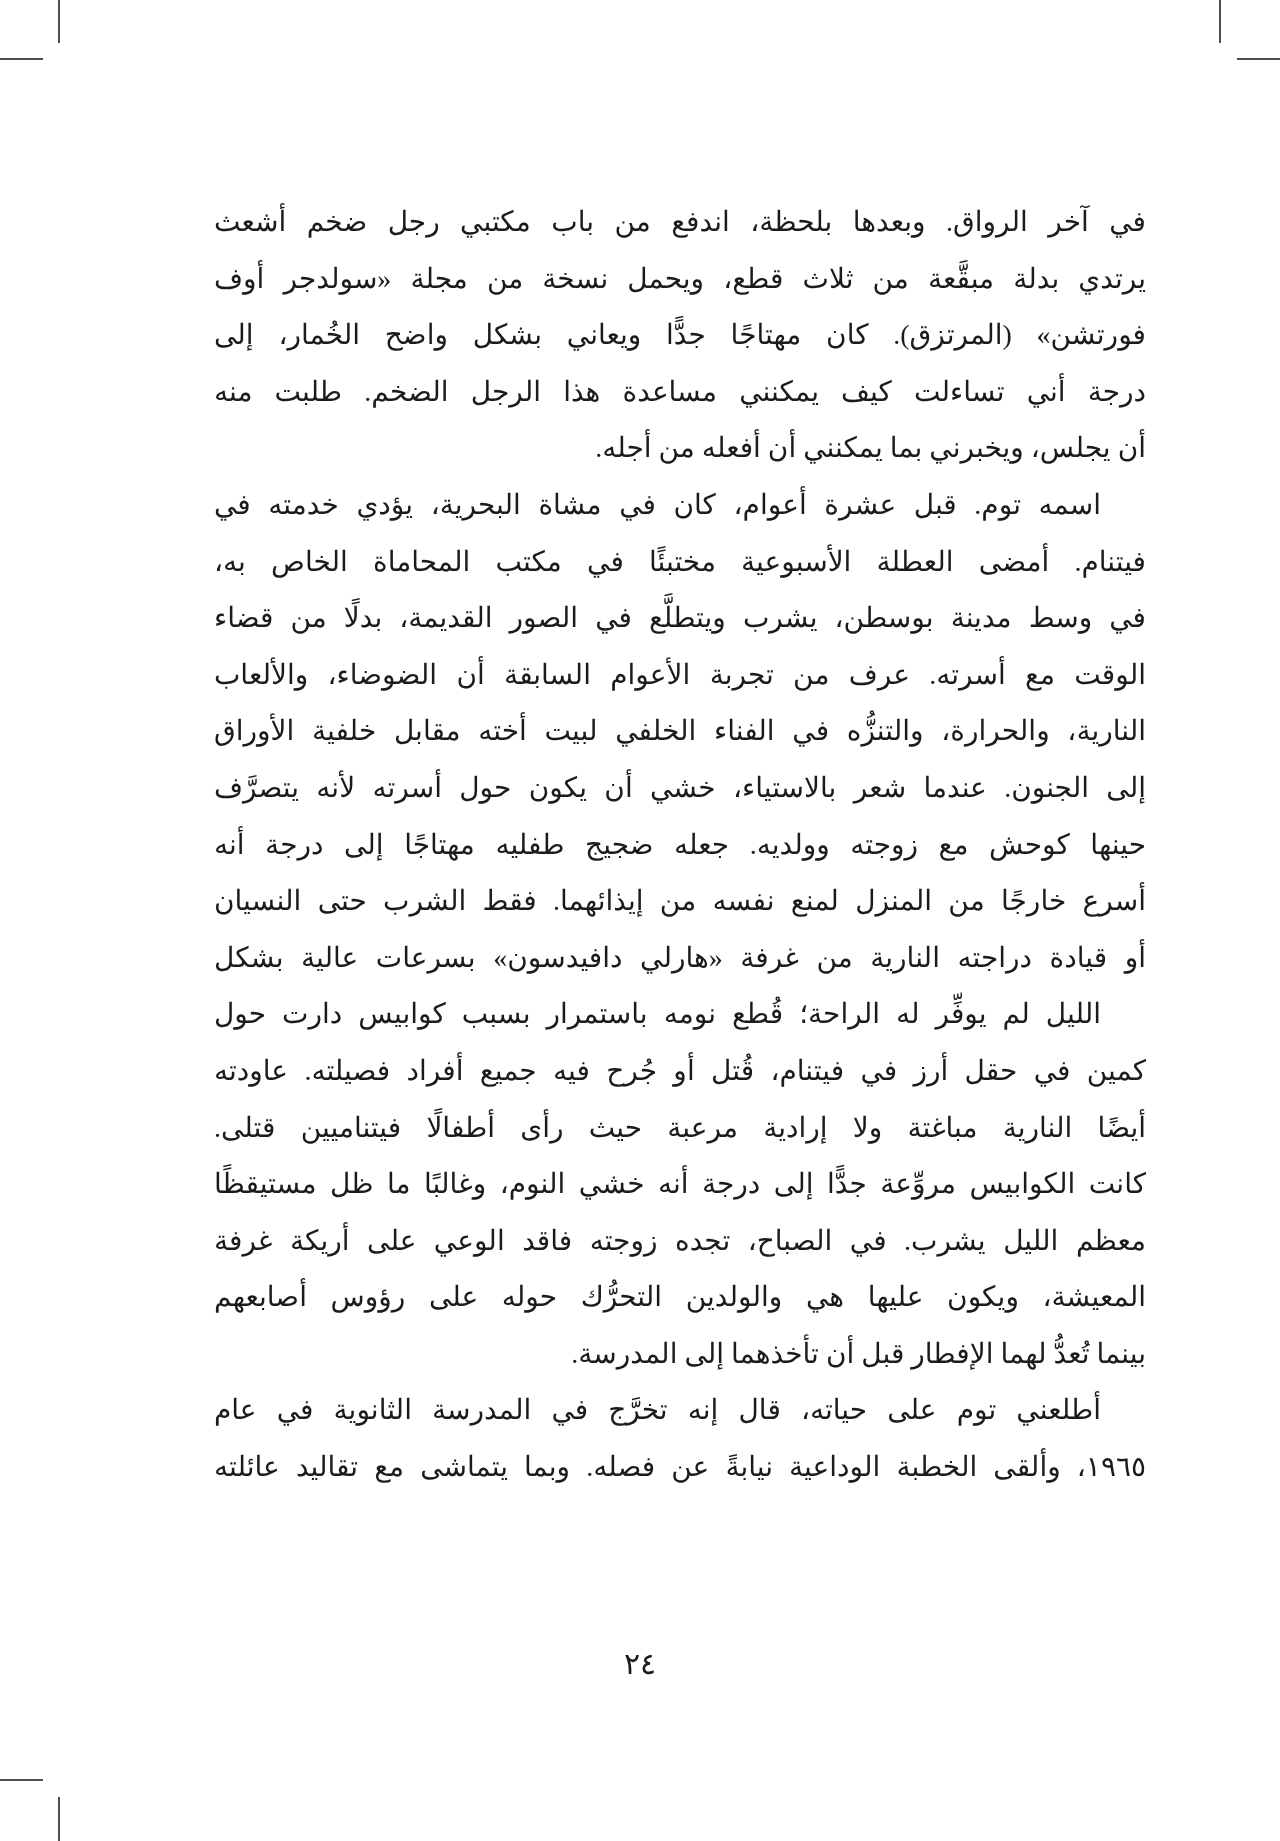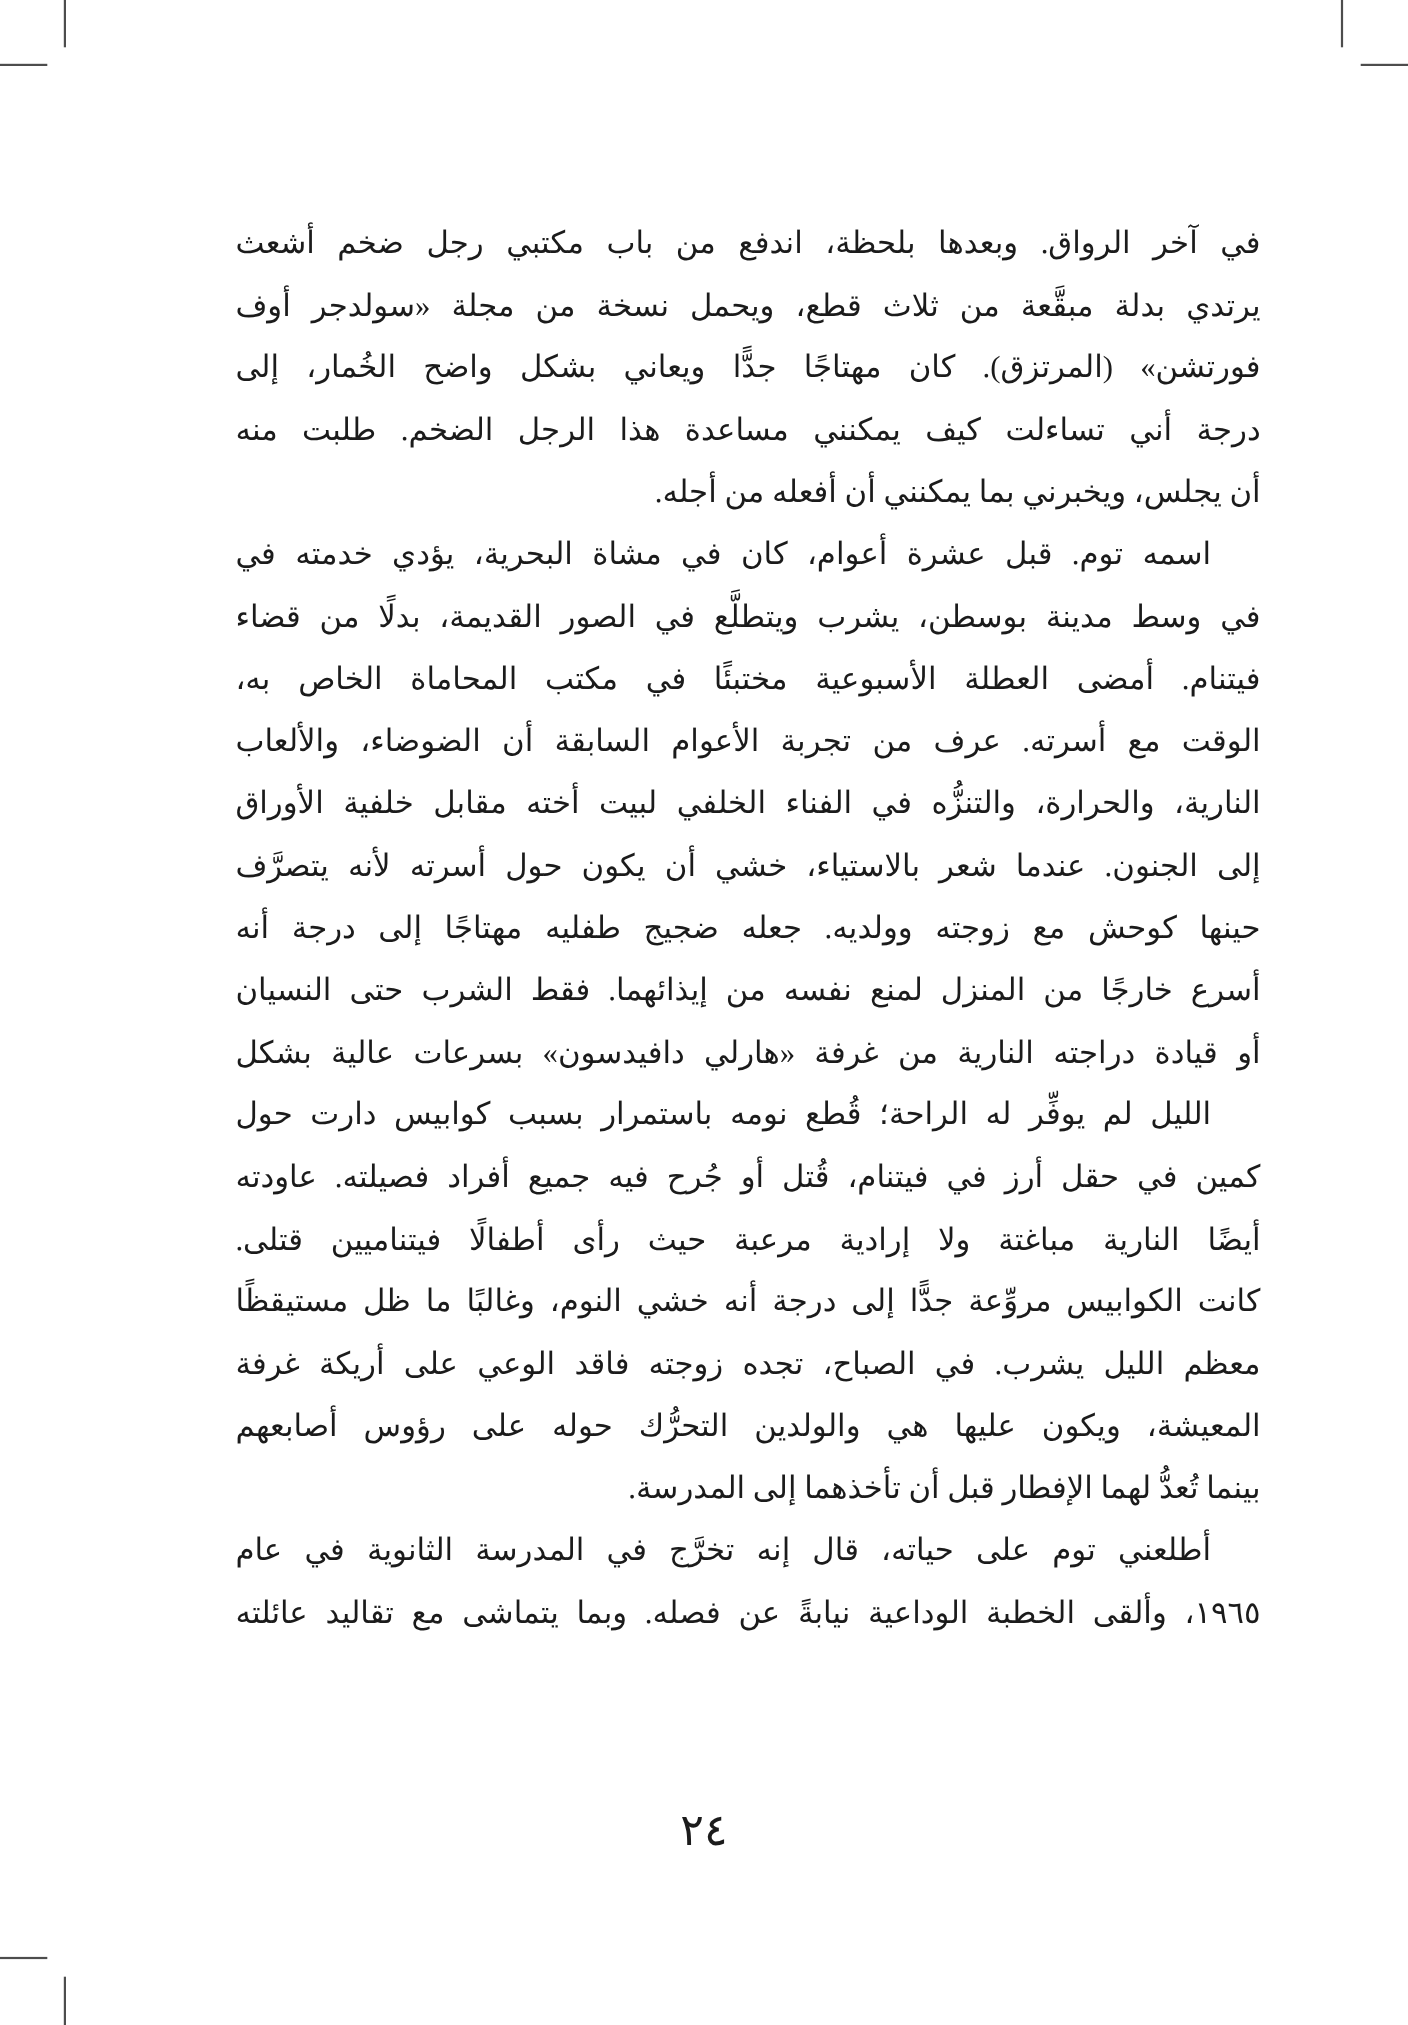--- a/index.html
+++ b/index.html
@@ -48,21 +48,21 @@
   .line.first { padding-right: 45px; }
 
   .pagenum {
     position: absolute;
     top: 1642px;
     left: 0;
     width: 1280px;
     text-align: center;
     direction: rtl;
     color: #1b1b1b;
-    font-size: 40px;
+    font-size: 30px;
     line-height: 44px;
   }
 </style>
 </head>
 <body>
 
 <div class="page">
 
   <div class="mark tl-v"></div>
   <div class="mark tl-h"></div>
@@ -71,22 +71,22 @@
   <div class="mark bl-h"></div>
   <div class="mark bl-v"></div>
 
   <div class="textblock">
     <div class="line">في آخر الرواق. وبعدها بلحظة، اندفع من باب مكتبي رجل ضخم أشعث</div>
     <div class="line">يرتدي بدلة مبقَّعة من ثلاث قطع، ويحمل نسخة من مجلة «سولدجر أوف</div>
     <div class="line">فورتشن» (المرتزق). كان مهتاجًا جدًّا ويعاني بشكل واضح الخُمار، إلى</div>
     <div class="line">درجة أني تساءلت كيف يمكنني مساعدة هذا الرجل الضخم. طلبت منه</div>
     <div class="line end">أن يجلس، ويخبرني بما يمكنني أن أفعله من أجله.</div>
     <div class="line first">اسمه توم. قبل عشرة أعوام، كان في مشاة البحرية، يؤدي خدمته في</div>
+    <div class="line">فيتنام. أمضى العطلة الأسبوعية مختبئًا في مكتب المحاماة الخاص به،</div>
     <div class="line">في وسط مدينة بوسطن، يشرب ويتطلَّع في الصور القديمة، بدلًا من قضاء</div>
-    <div class="line">فيتنام. أمضى العطلة الأسبوعية مختبئًا في مكتب المحاماة الخاص به،</div>
     <div class="line">الوقت مع أسرته. عرف من تجربة الأعوام السابقة أن الضوضاء، والألعاب</div>
     <div class="line">النارية، والحرارة، والتنزُّه في الفناء الخلفي لبيت أخته مقابل خلفية الأوراق</div>
     <div class="line">إلى الجنون. عندما شعر بالاستياء، خشي أن يكون حول أسرته لأنه يتصرَّف</div>
     <div class="line">حينها كوحش مع زوجته وولديه. جعله ضجيج طفليه مهتاجًا إلى درجة أنه</div>
     <div class="line">أسرع خارجًا من المنزل لمنع نفسه من إيذائهما. فقط الشرب حتى النسيان</div>
     <div class="line">أو قيادة دراجته النارية من غرفة «هارلي دافيدسون» بسرعات عالية بشكل</div>
     <div class="line first">الليل لم يوفِّر له الراحة؛ قُطع نومه باستمرار بسبب كوابيس دارت حول</div>
     <div class="line">كمين في حقل أرز في فيتنام، قُتل أو جُرح فيه جميع أفراد فصيلته. عاودته</div>
     <div class="line">أيضًا النارية مباغتة ولا إرادية مرعبة حيث رأى أطفالًا فيتناميين قتلى.</div>
     <div class="line">كانت الكوابيس مروِّعة جدًّا إلى درجة أنه خشي النوم، وغالبًا ما ظل مستيقظًا</div>

